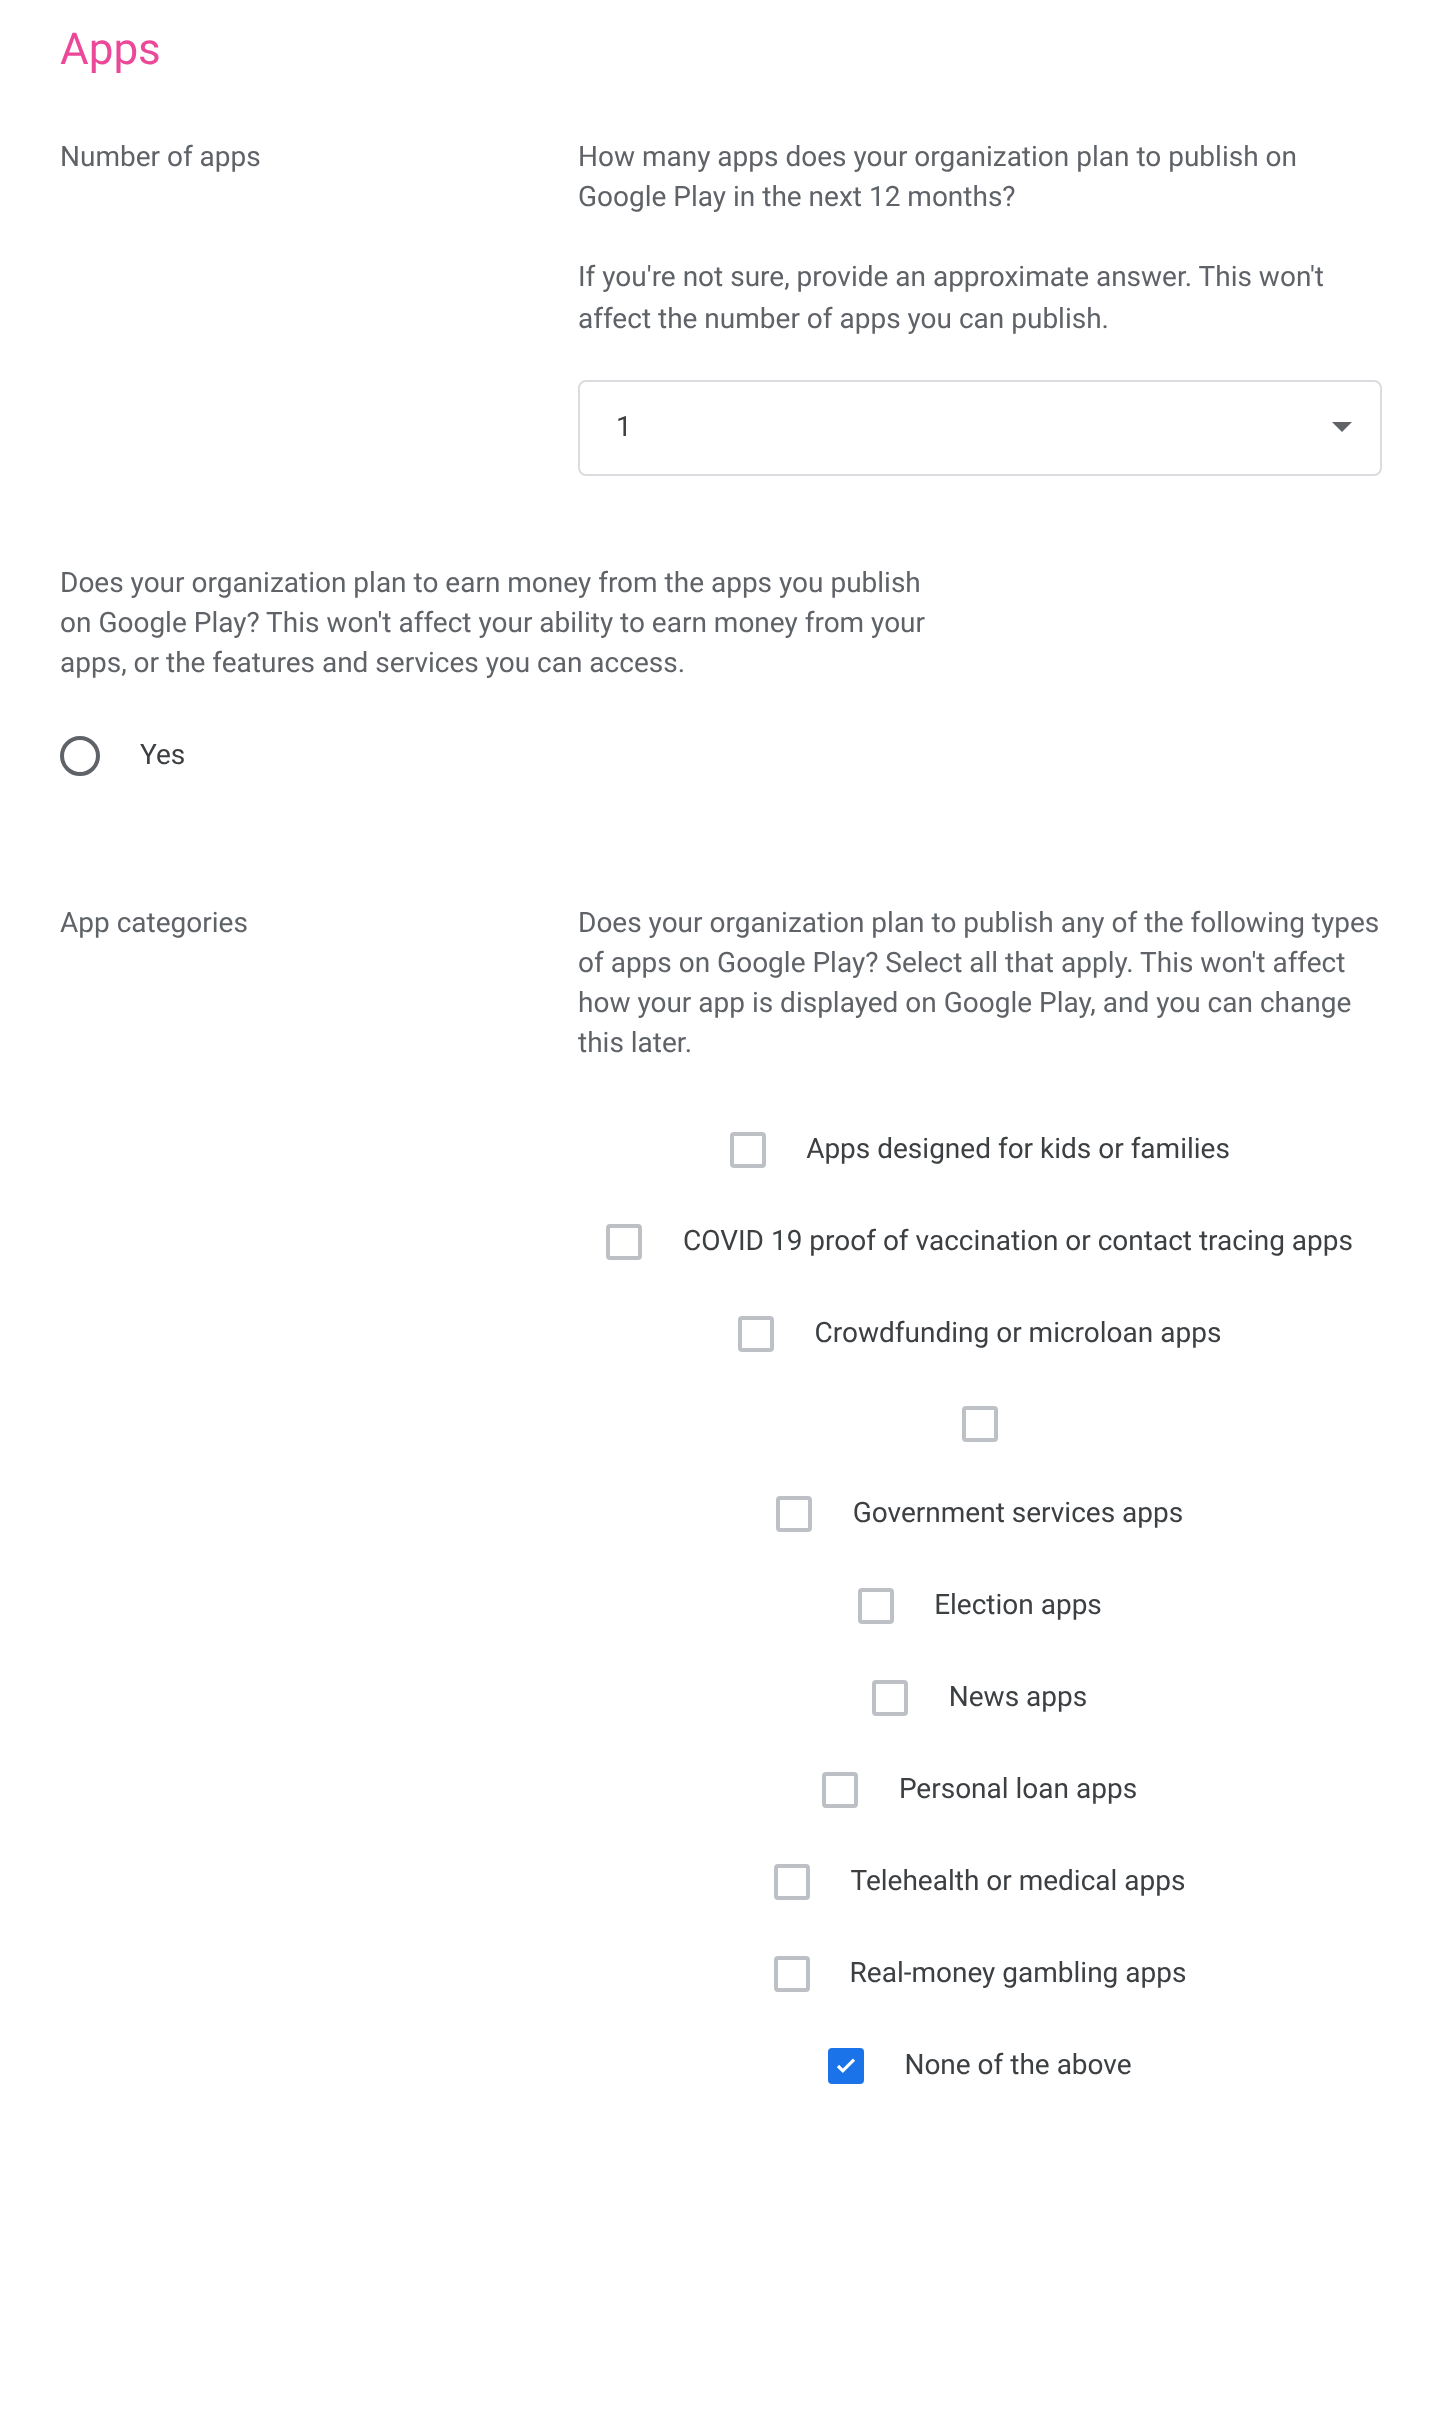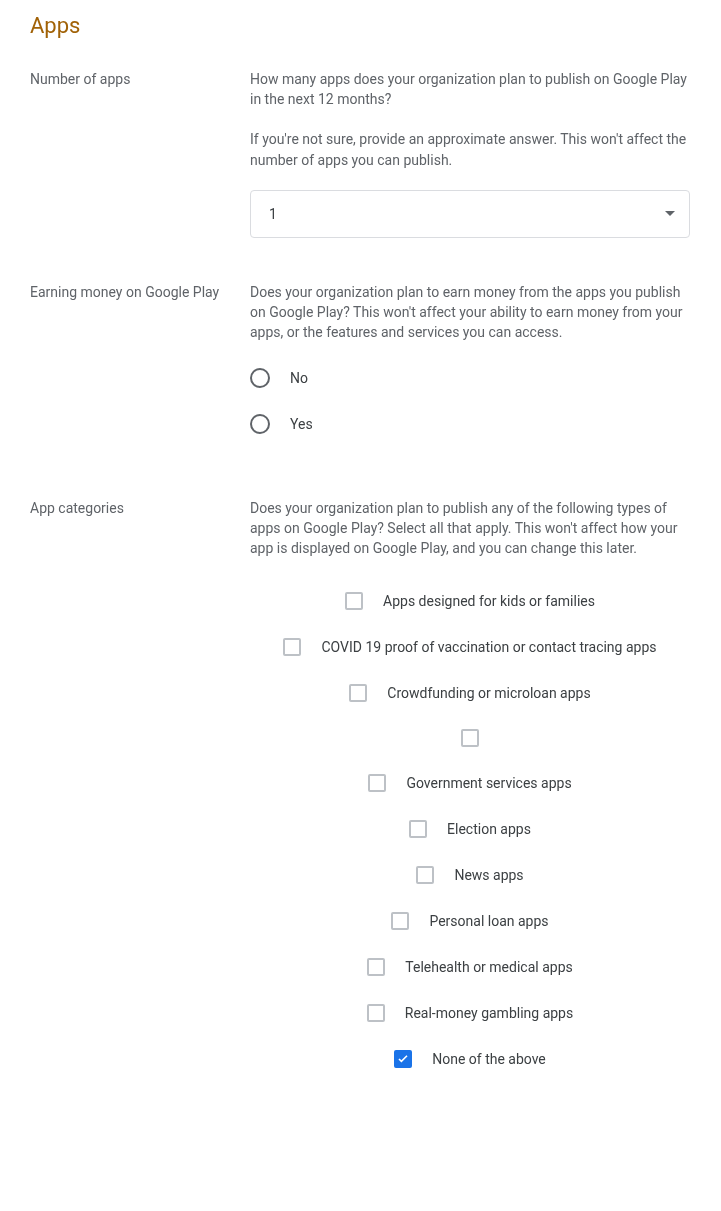--- a/index.html
+++ b/index.html
@@ -8,26 +8,27 @@
       font-size: 14px;
       color: #3c4043;
       background: #fff;
       width: 721px;
       padding: 10px 30px 40px 30px;
       line-height: 1.43;
     }
     h1.page-title {
       font-size: 22px;
       font-weight: 400;
-      color: #a16207;
+      color: #ec4899;
       margin-bottom: 28px;
     }
     .section {
       display: flex;
       margin-bottom: 44px;
+      gap: 39px;
     }
     .section:last-child { margin-bottom: 0; }
     .section-label {
       width: 220px;
       flex-shrink: 0;
       color: #5f6368;
       font-size: 14px;
       padding-right: 16px;
     }
     .section-content {
@@ -114,28 +115,23 @@
     <p class="desc">How many apps does your organization plan to publish on Google Play in the next 12 months?</p>
     <p class="desc-secondary">If you're not sure, provide an approximate answer. This won't affect the number of apps you can publish.</p>
     <div class="select-box">
       <span class="select-value">1</span>
       <span class="dropdown-caret"></span>
     </div>
   </div>
 </div>
 
 <div class="section">
-  <div class="section-label">Earning money on Google Play</div>
   <div class="section-content">
     <p class="desc">Does your organization plan to earn money from the apps you publish on Google Play? This won't affect your ability to earn money from your apps, or the features and services you can access.</p>
     <div class="radio-group">
-      <div class="option-row">
-        <span class="radio-outer"></span>
-        <span class="option-label">No</span>
-      </div>
       <div class="option-row">
         <span class="radio-outer"></span>
         <span class="option-label">Yes</span>
       </div>
     </div>
   </div>
 </div>
 
 <div class="section">
   <div class="section-label">App categories</div>

